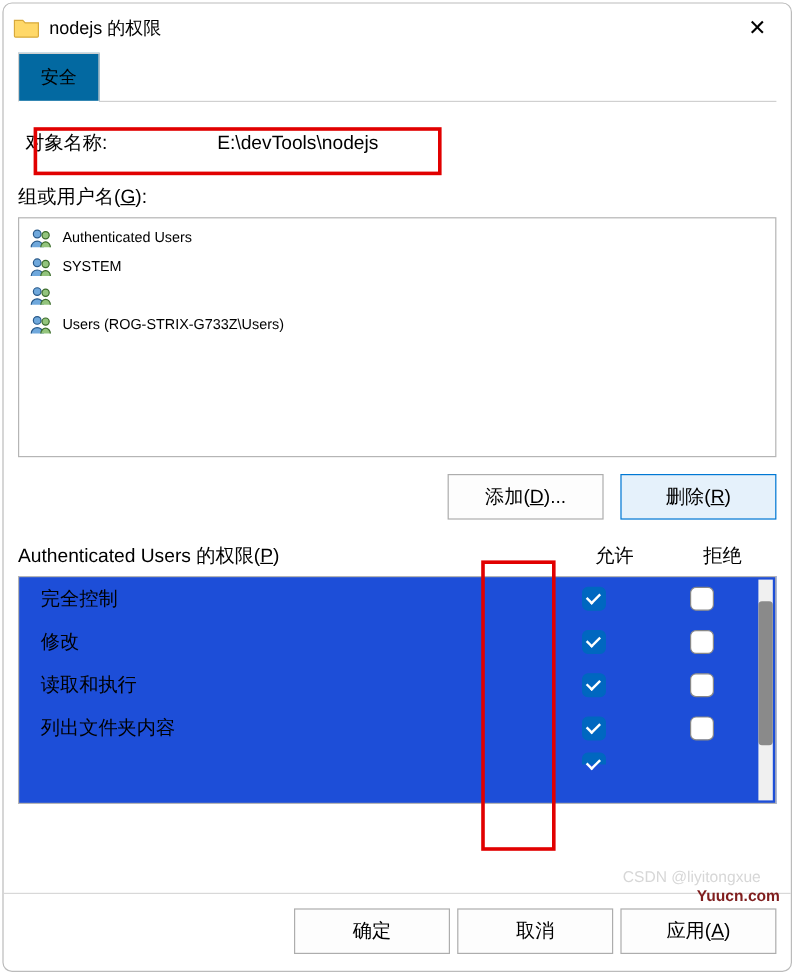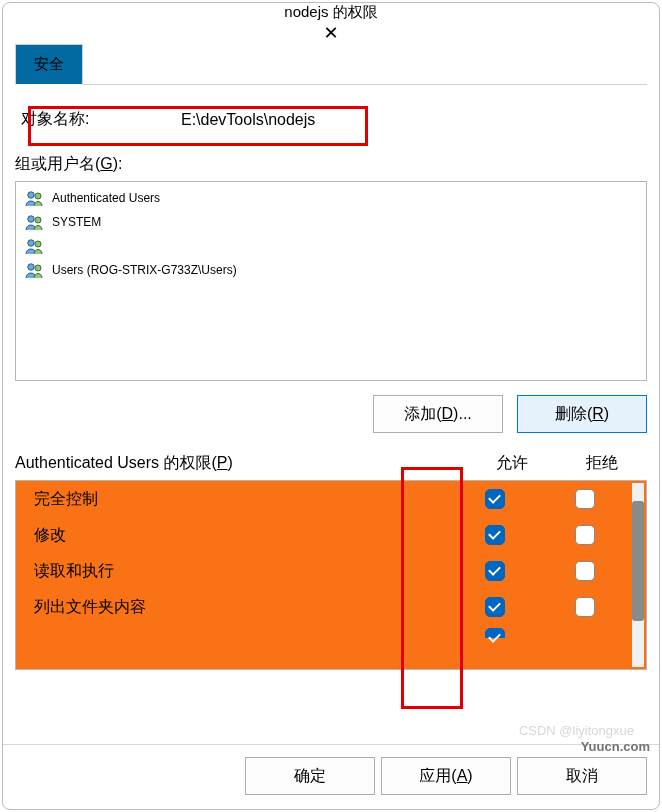--- a/index.html
+++ b/index.html
@@ -1,53 +1,53 @@
 <!DOCTYPE html>
 <html><head>
 <meta charset="utf-8">
 <style>
 * { box-sizing: border-box; margin: 0; padding: 0; font-family: "Segoe UI", "Microsoft YaHei", sans-serif; }
 body { background: #fff; width: 662px; height: 812px; position: relative; overflow: hidden; }
 .win { width: 658px; height: 808px; border: 1px solid #bbb; border-radius: 8px; margin: 2px; background: #fff; display: flex; flex-direction: column; }
-.titlebar { height: 40px; display: flex; align-items: center; padding: 0 8px; flex-direction: column; }
+.titlebar { height: 40px; display: flex; align-items: center; padding: 0 8px; }
 .folder-icon { width: 22px; height: 18px; margin-right: 8px; }
 .title-text { font-size: 15px; flex: 1; }
 .close-x { font-size: 18px; width: 40px; text-align: center; cursor: default; }
 .body { flex: 1; padding: 0 12px 12px; display: flex; flex-direction: column; }
 .tab-row { display: flex; border-bottom: 1px solid #d0d0d0; }
 .tab { padding: 10px 18px; font-size: 15px; border: 1px solid #d0d0d0; border-bottom-color: #fff; background: #0369a1; position: relative; top: 1px; }
 .obj-row { margin: 18px 0 10px; padding: 6px; font-size: 16px; display: flex; align-items: center; }
 .obj-row .lbl { width: 160px; }
 .grp-lbl { font-size: 16px; margin-top: 8px; margin-bottom: 6px; }
 .grp-lbl u, .perm-lbl u { text-decoration: underline; }
 .listbox { border: 1px solid #b5b5b5; height: 200px; padding: 4px 0; background: #fff; overflow: auto; }
 .list-item { display: flex; align-items: center; padding: 3px 8px; font-size: 12px; }
 .people-icon { width: 22px; height: 18px; margin-right: 6px; flex-shrink: 0; }
 .btn-row { display: flex; justify-content: flex-end; gap: 14px; margin-top: 14px; }
 .wbtn { min-width: 130px; height: 38px; font-size: 16px; background: #fdfdfd; border: 1px solid #adadad; cursor: default; }
 .wbtn.primaryish { border-color: #0078d4; background: #e5f1fb; }
 .perm-head { display: flex; align-items: center; margin-top: 20px; margin-bottom: 6px; font-size: 16px; }
 .perm-head .lbl { flex: 1; }
 .perm-head .col { width: 90px; text-align: center; }
-.perm-box { border: 1px solid #b5b5b5; height: 190px; position: relative; background: #f97316; }
+.perm-box { border: 1px solid #b5b5b5; height: 190px; position: relative; background: #1d4ed8; }
 .perm-inner { position: absolute; inset: 0 16px 0 0; overflow: hidden; }
 .perm-row { display: flex; align-items: center; height: 36px; padding-left: 18px; font-size: 16px; }
 .perm-row .pl { flex: 1; }
 .perm-row .col { width: 90px; text-align: center; }
 .cbx { width: 20px; height: 20px; border-radius: 5px; display: inline-block; vertical-align: middle; }
 .cbx.on { background: #0067c0; border: 1px solid #0067c0; position: relative; }
 .cbx.on::after { content: ""; position: absolute; left: 5px; top: 2px; width: 5px; height: 9px; border: solid #fff; border-width: 0 2px 2px 0; transform: rotate(45deg); }
 .cbx.off { background: #fff; border: 1px solid #888; }
 .vtrack { position: absolute; right: 2px; top: 2px; bottom: 2px; width: 12px; background: #f0f0f0; }
 .vthumb { width: 12px; background: #8a8a8a; border-radius: 3px; position: absolute; top: 18px; height: 120px; }
 .hl-red { border: 3px solid #e10000; pointer-events: none; position: absolute; }
 .footer { display: flex; justify-content: flex-end; gap: 6px; padding: 12px 12px 14px; border-top: 1px solid #d8d8d8; }
 .watermark { position: absolute; font-size: 13px; }
 .wm1 { right: 28px; bottom: 74px; color: #d7d7d7; }
-.wm2 { right: 12px; bottom: 58px; color: #737373; font-weight: 700; }
+.wm2 { right: 12px; bottom: 58px; color: #7f1d1d; font-weight: 700; }
 </style>
 </head>
 <body>
 
 <div class="win">
   <div class="titlebar">
     <svg class="folder-icon" viewBox="0 0 22 18">
         <path d="M1 3h7l2 2h11v11a1 1 0 0 1-1 1H2a1 1 0 0 1-1-1V3z" fill="#ffd868" stroke="#d8a93a"></path>
       </svg>
     <span class="title-text">nodejs 的权限</span>
@@ -146,21 +146,21 @@
           </div>
         </div>
       <div class="vtrack">
           <div class="vthumb"></div>
         </div>
     </div>
   </div>
 
   <div class="footer">
     <button class="wbtn">确定</button>
+    <button class="wbtn">取消</button>
     <button class="wbtn"><span>应用(</span><u>A</u><span>)</span></button>
-    <button class="wbtn">取消</button>
   </div>
 </div>
 
 <div class="hl-red" style="left:28px; top:106px; width:340px; height:40px;"></div>
 <div class="hl-red" style="left:401px; top:467px; width:62px; height:242px;"></div>
 <span class="watermark wm1">CSDN @liyitongxue</span>
 <span class="watermark wm2">Yuucn.com</span>
 
 </body></html>

